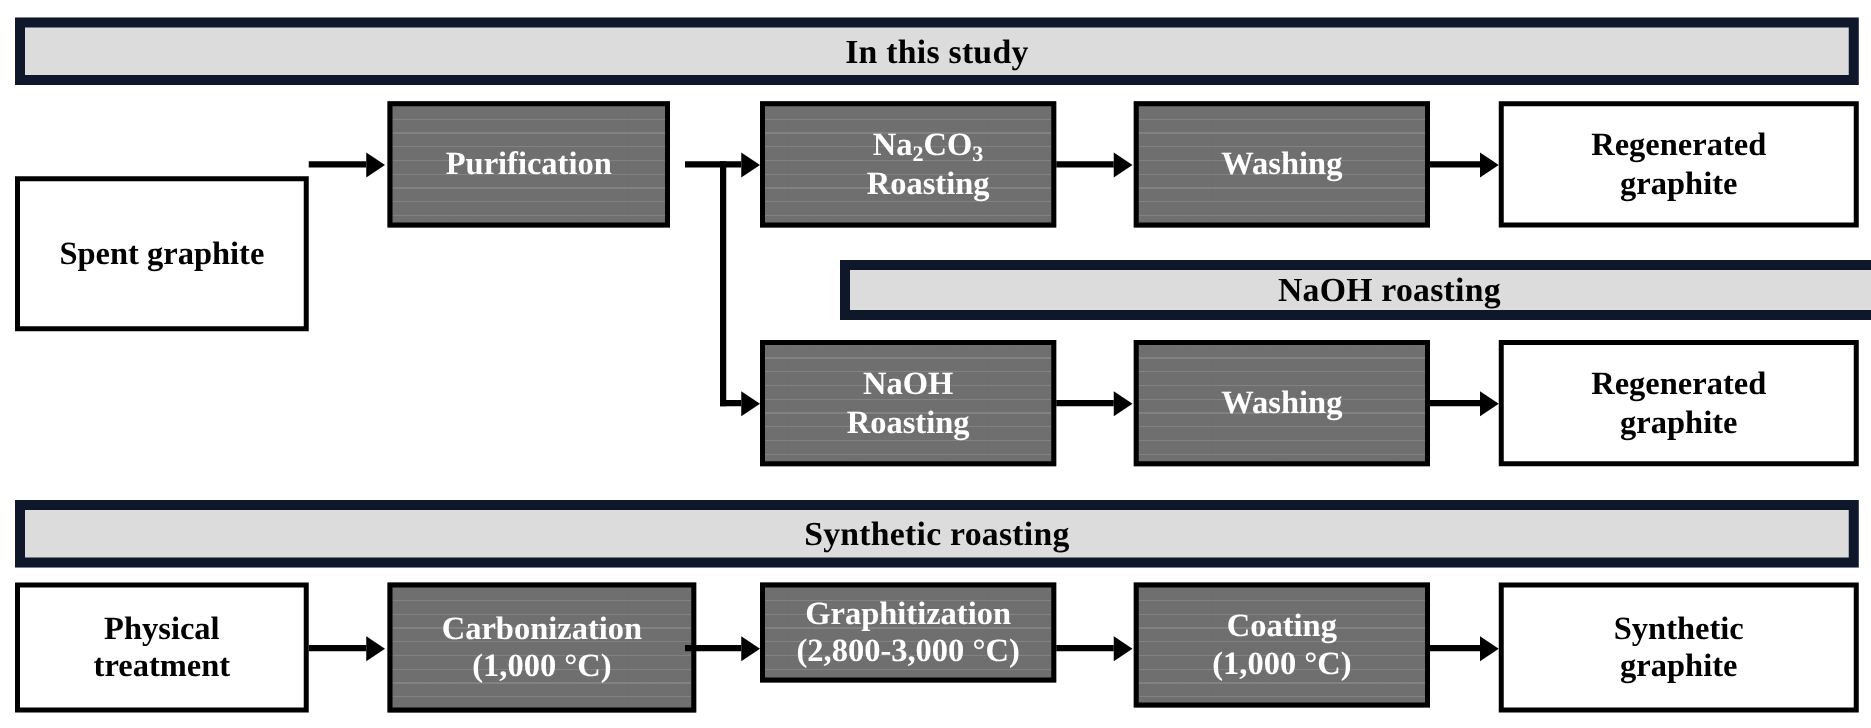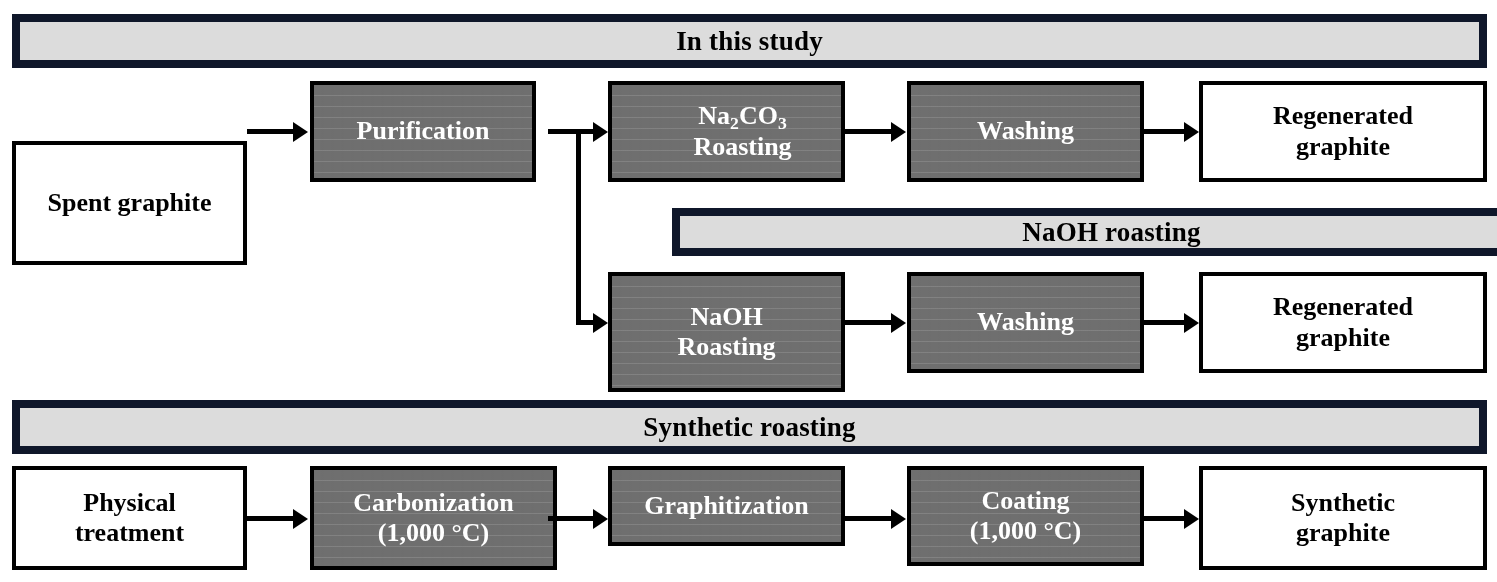--- a/index.html
+++ b/index.html
@@ -144,21 +144,21 @@
   <div class="arrowhead" style="left:1184px; top:122px;"></div>
 
   <div class="vline" style="left:576px; top:129px; height:196px;"></div>
   <div class="hline" style="left:576px; top:320px; width:17px;"></div>
   <div class="arrowhead" style="left:593px; top:313px;"></div>
 
   <div class="banner" style="left:632px; top:208px; width:879px; height:48px; font-size:27px;margin-left:40px;">
     <span>NaOH roasting</span>
   </div>
 
-  <div class="node gray" style="left:608px; top:272px; width:237px; height:120px; font-size:26px;">
+  <div class="node gray" style="left:608px; top:272px; width:237px; height:101px; font-size:26px;">
     <span>
       <span class="txt">NaOH</span>
       <span class="sub">Roasting</span>
     </span>
   </div>
 
   <div class="node gray" style="left:907px; top:272px; width:237px; height:101px; font-size:26px;">
     <span>Washing</span>
   </div>
 
@@ -189,20 +189,21 @@
   <div class="node gray" style="left:310px; top:466px; width:247px; height:104px; font-size:26px;">
     <span>
       <span class="txt">Carbonization</span>
       <span class="sub">(1,000 °C)</span>
     </span>
   </div>
 
   <div class="node gray" style="left:608px; top:466px; width:237px; height:80px; font-size:26px;">
     <span>
       <span class="txt">Graphitization</span>
+      <span class="sub">(2,800-3,000 °C)</span>
     </span>
   </div>
 
   <div class="node gray" style="left:907px; top:466px; width:237px; height:100px; font-size:26px;">
     <span>
       <span class="txt">Coating</span>
       <span class="sub">(1,000 °C)</span>
     </span>
   </div>
 

